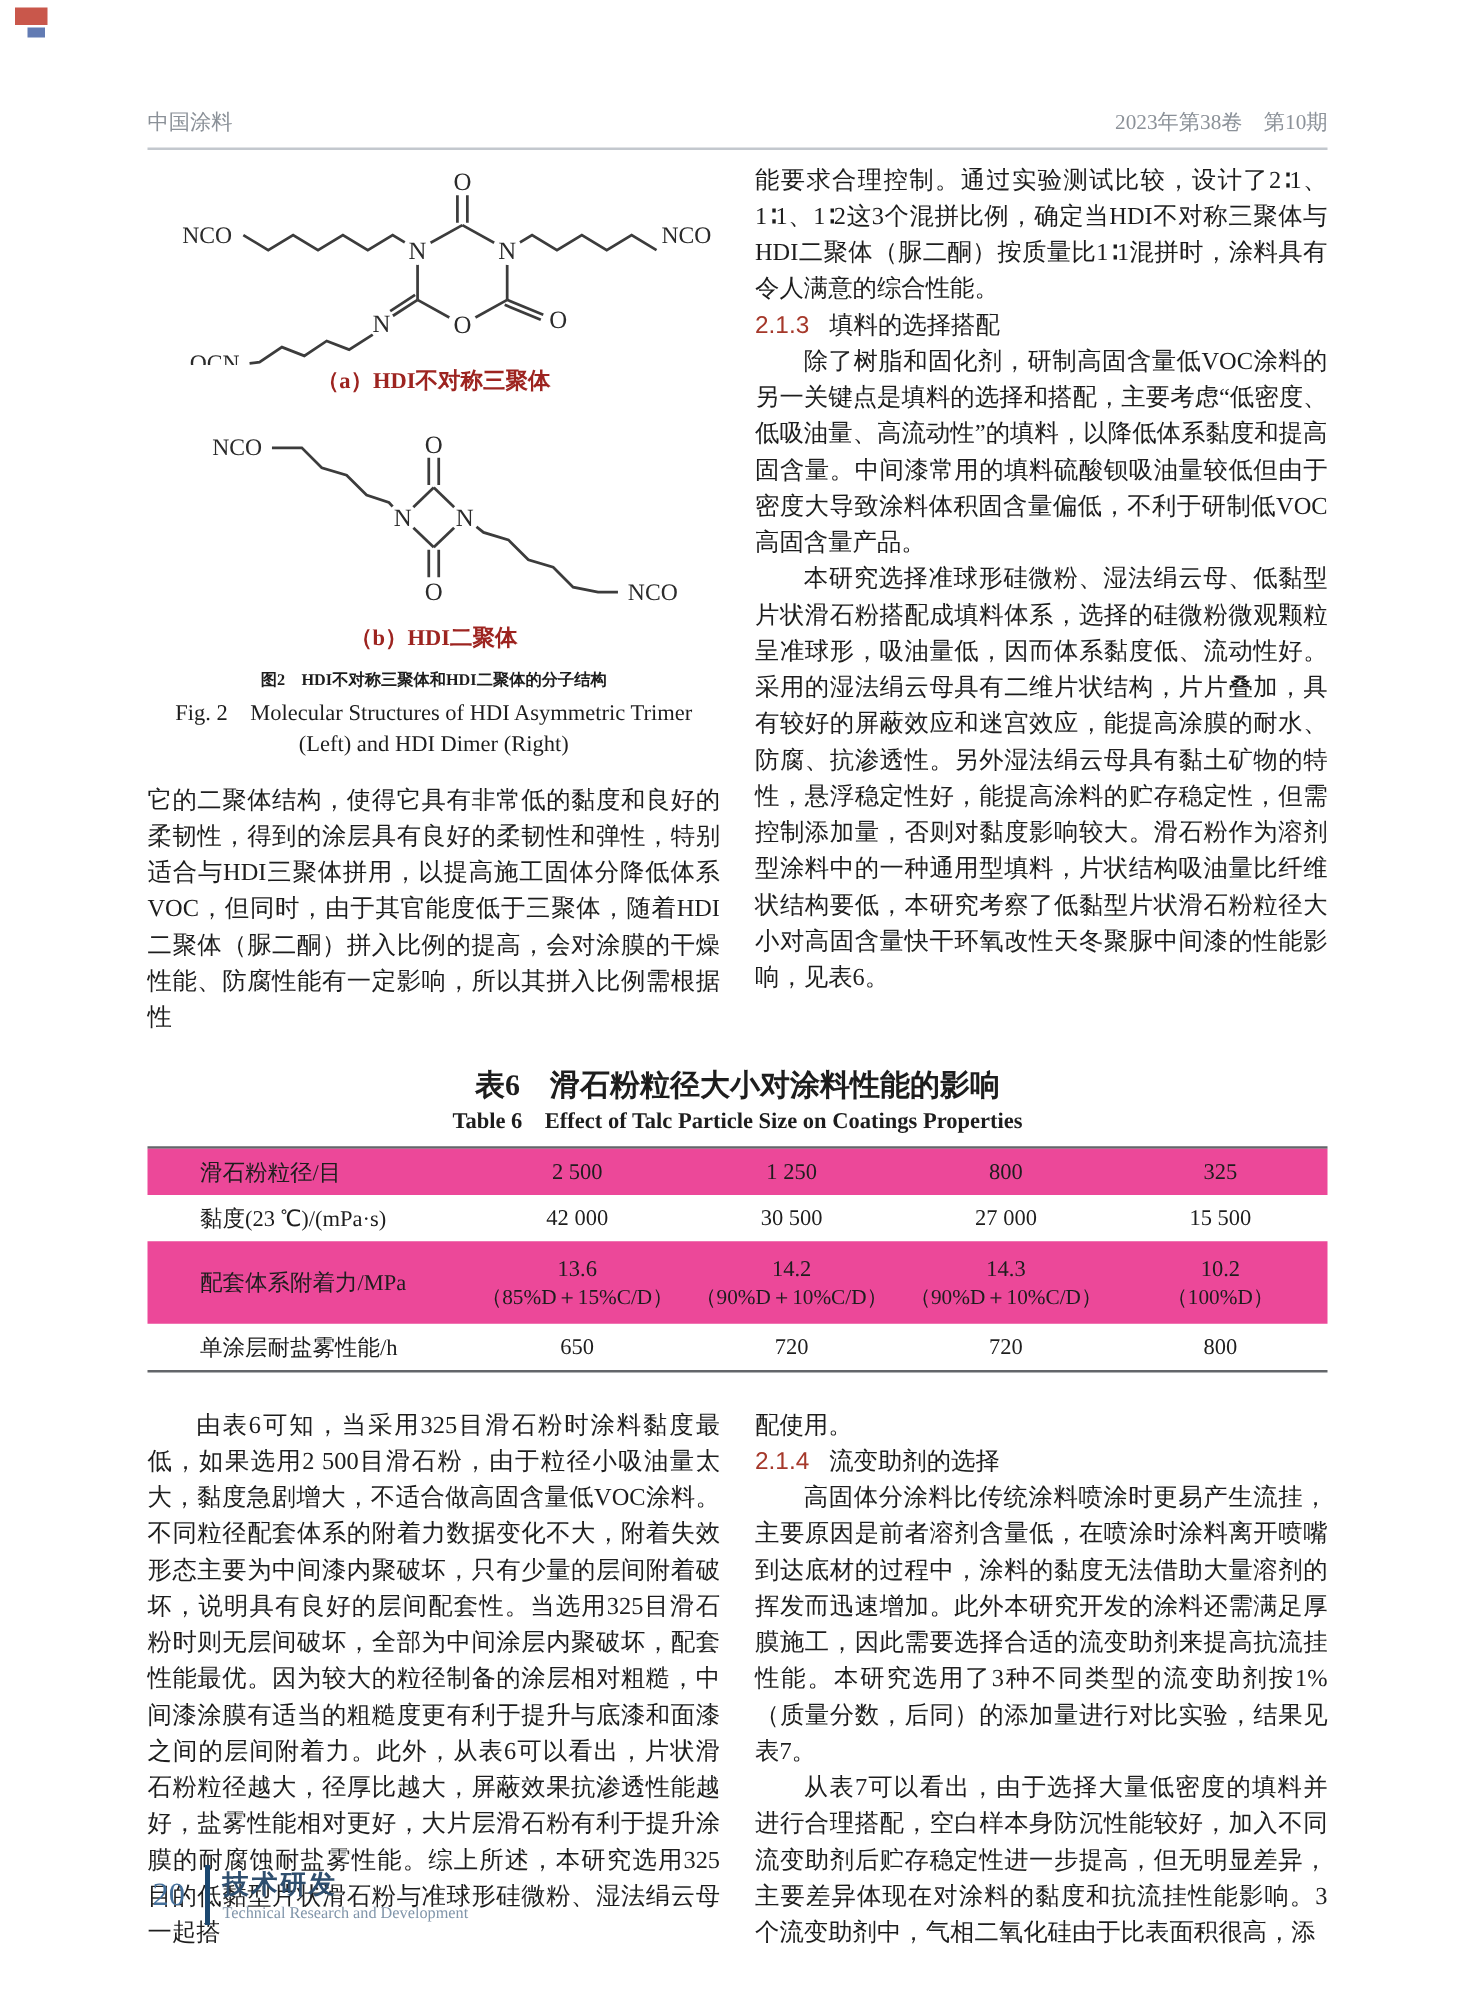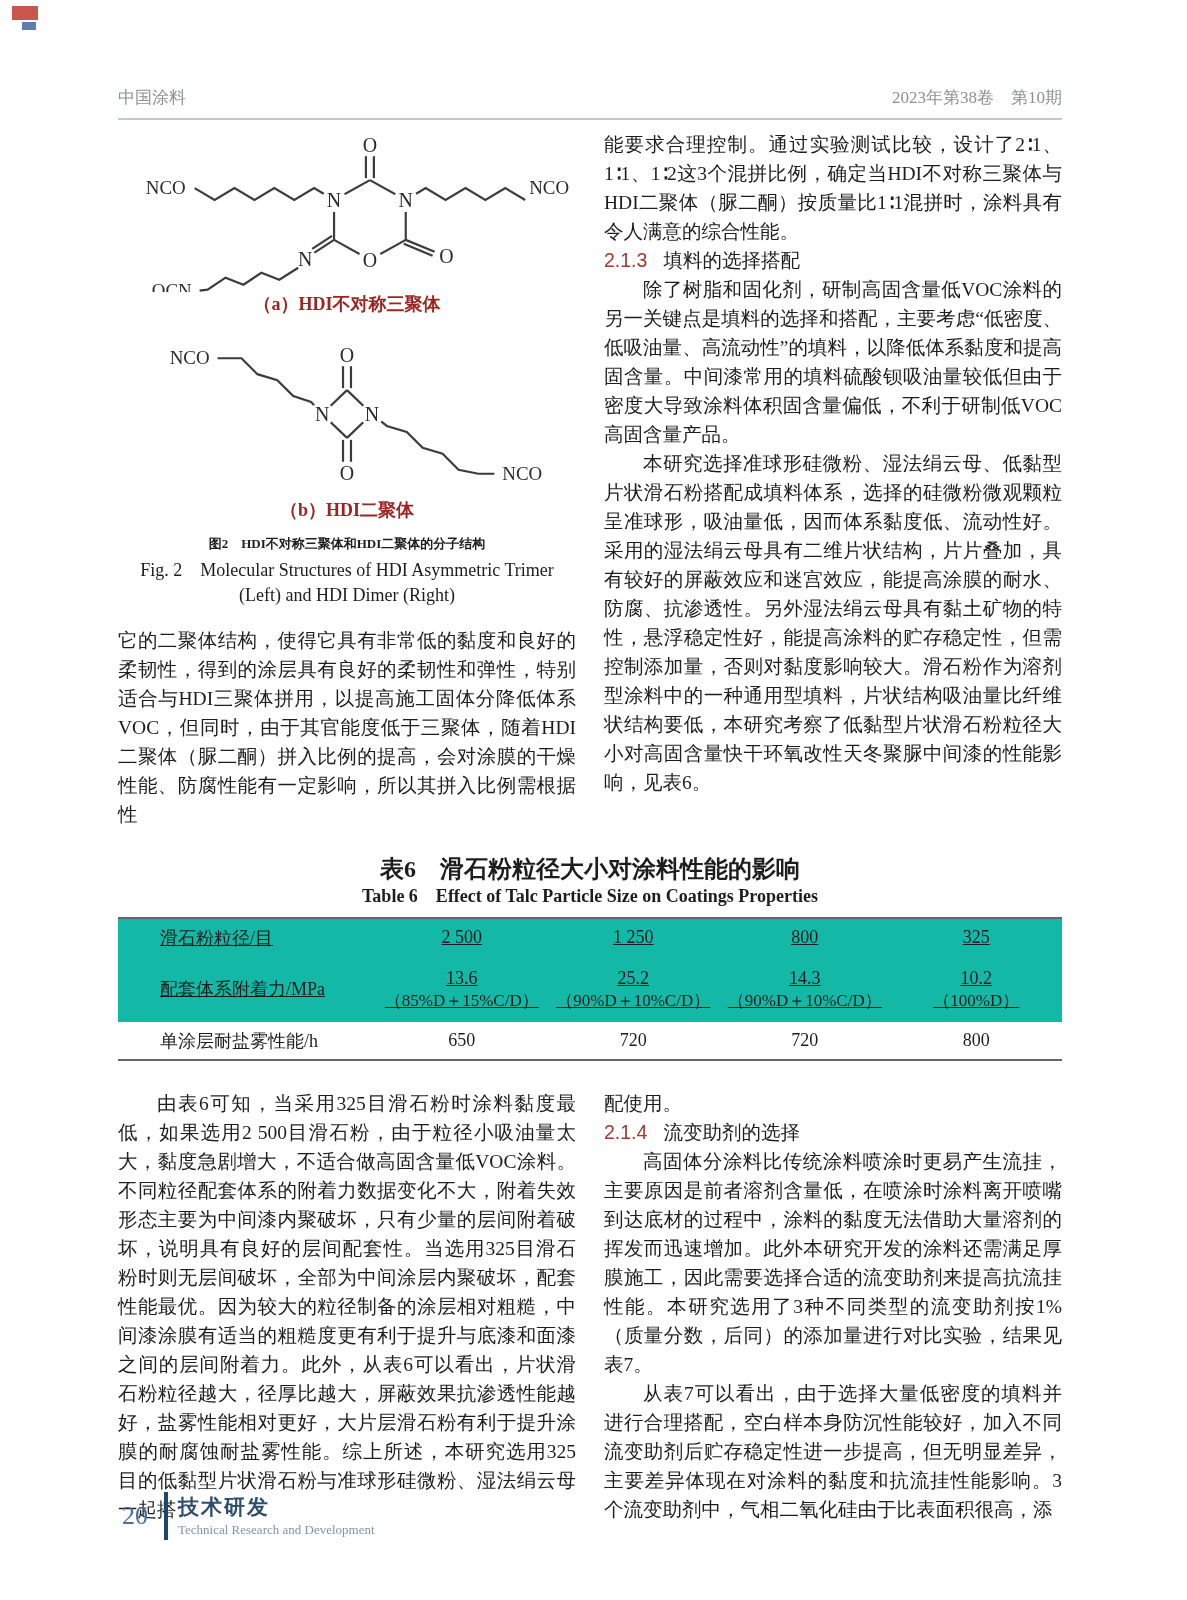--- a/index.html
+++ b/index.html
@@ -30,21 +30,21 @@
   .bond{stroke:#3c3c3c;stroke-width:2.2;fill:none;}
   .atom{fill:#2b2b2b;font-size:20px;font-family:"Liberation Serif",serif;}
   .atom-end{fill:#2b2b2b;font-size:19px;font-family:"Liberation Serif",serif;}
   .mask{fill:#ffffff;stroke:none;}
   
   .tableblock{margin-top:26px;}
   .table-title-cn{text-align:center;font-weight:bold;font-size:24px;line-height:28px;}
   .table-title-en{text-align:center;font-weight:bold;font-size:18px;line-height:26px;}
   .table{margin-top:8px;border-top:2px solid #63666a;border-bottom:2px solid #63666a;font-size:18px;}
   .trow{display:grid;grid-template-columns:258px 1fr 1fr 1fr 1fr;align-items:center;}
-  .trow.pink{background:#14b8a6;text-decoration:underline;}
+  .trow.pink{background:#ec4899;}
   .r-single{height:37px;}
   .r-double{height:66px;}
   .tlabel{padding-left:42px;text-align:left;}
   .tval{text-align:center;}
   .tv-sub{font-size:17px;line-height:22px;}
   .tv-main{line-height:24px;}
   
   .bottom{margin-top:28px;}
   
   .footer{position:absolute;left:118px;top:1492px;display:flex;align-items:center;}
@@ -168,28 +168,35 @@
       <div class="table-title-en">Table 6　Effect of Talc Particle Size on Coatings Properties</div>
 
       <div class="table">
         <div class="trow pink r-single">
           <div class="tlabel">滑石粉粒径/目</div>
           <div class="tval">2 500</div>
           <div class="tval">1 250</div>
           <div class="tval">800</div>
           <div class="tval">325</div>
         </div>
+        <div class="trow r-single">
+          <div class="tlabel">黏度(23 ℃)/(mPa·s)</div>
+          <div class="tval">42 000</div>
+          <div class="tval">30 500</div>
+          <div class="tval">27 000</div>
+          <div class="tval">15 500</div>
+        </div>
         <div class="trow pink r-double">
           <div class="tlabel">配套体系附着力/MPa</div>
           <div class="tval">
             <div class="tv-main">13.6</div>
             <div class="tv-sub">（85%D＋15%C/D）</div>
           </div>
           <div class="tval">
-            <div class="tv-main">25.2</div>
+            <div class="tv-main">14.2</div>
             <div class="tv-sub">（90%D＋10%C/D）</div>
           </div>
           <div class="tval">
             <div class="tv-main">14.3</div>
             <div class="tv-sub">（90%D＋10%C/D）</div>
           </div>
           <div class="tval">
             <div class="tv-main">10.2</div>
             <div class="tv-sub">（100%D）</div>
           </div>

